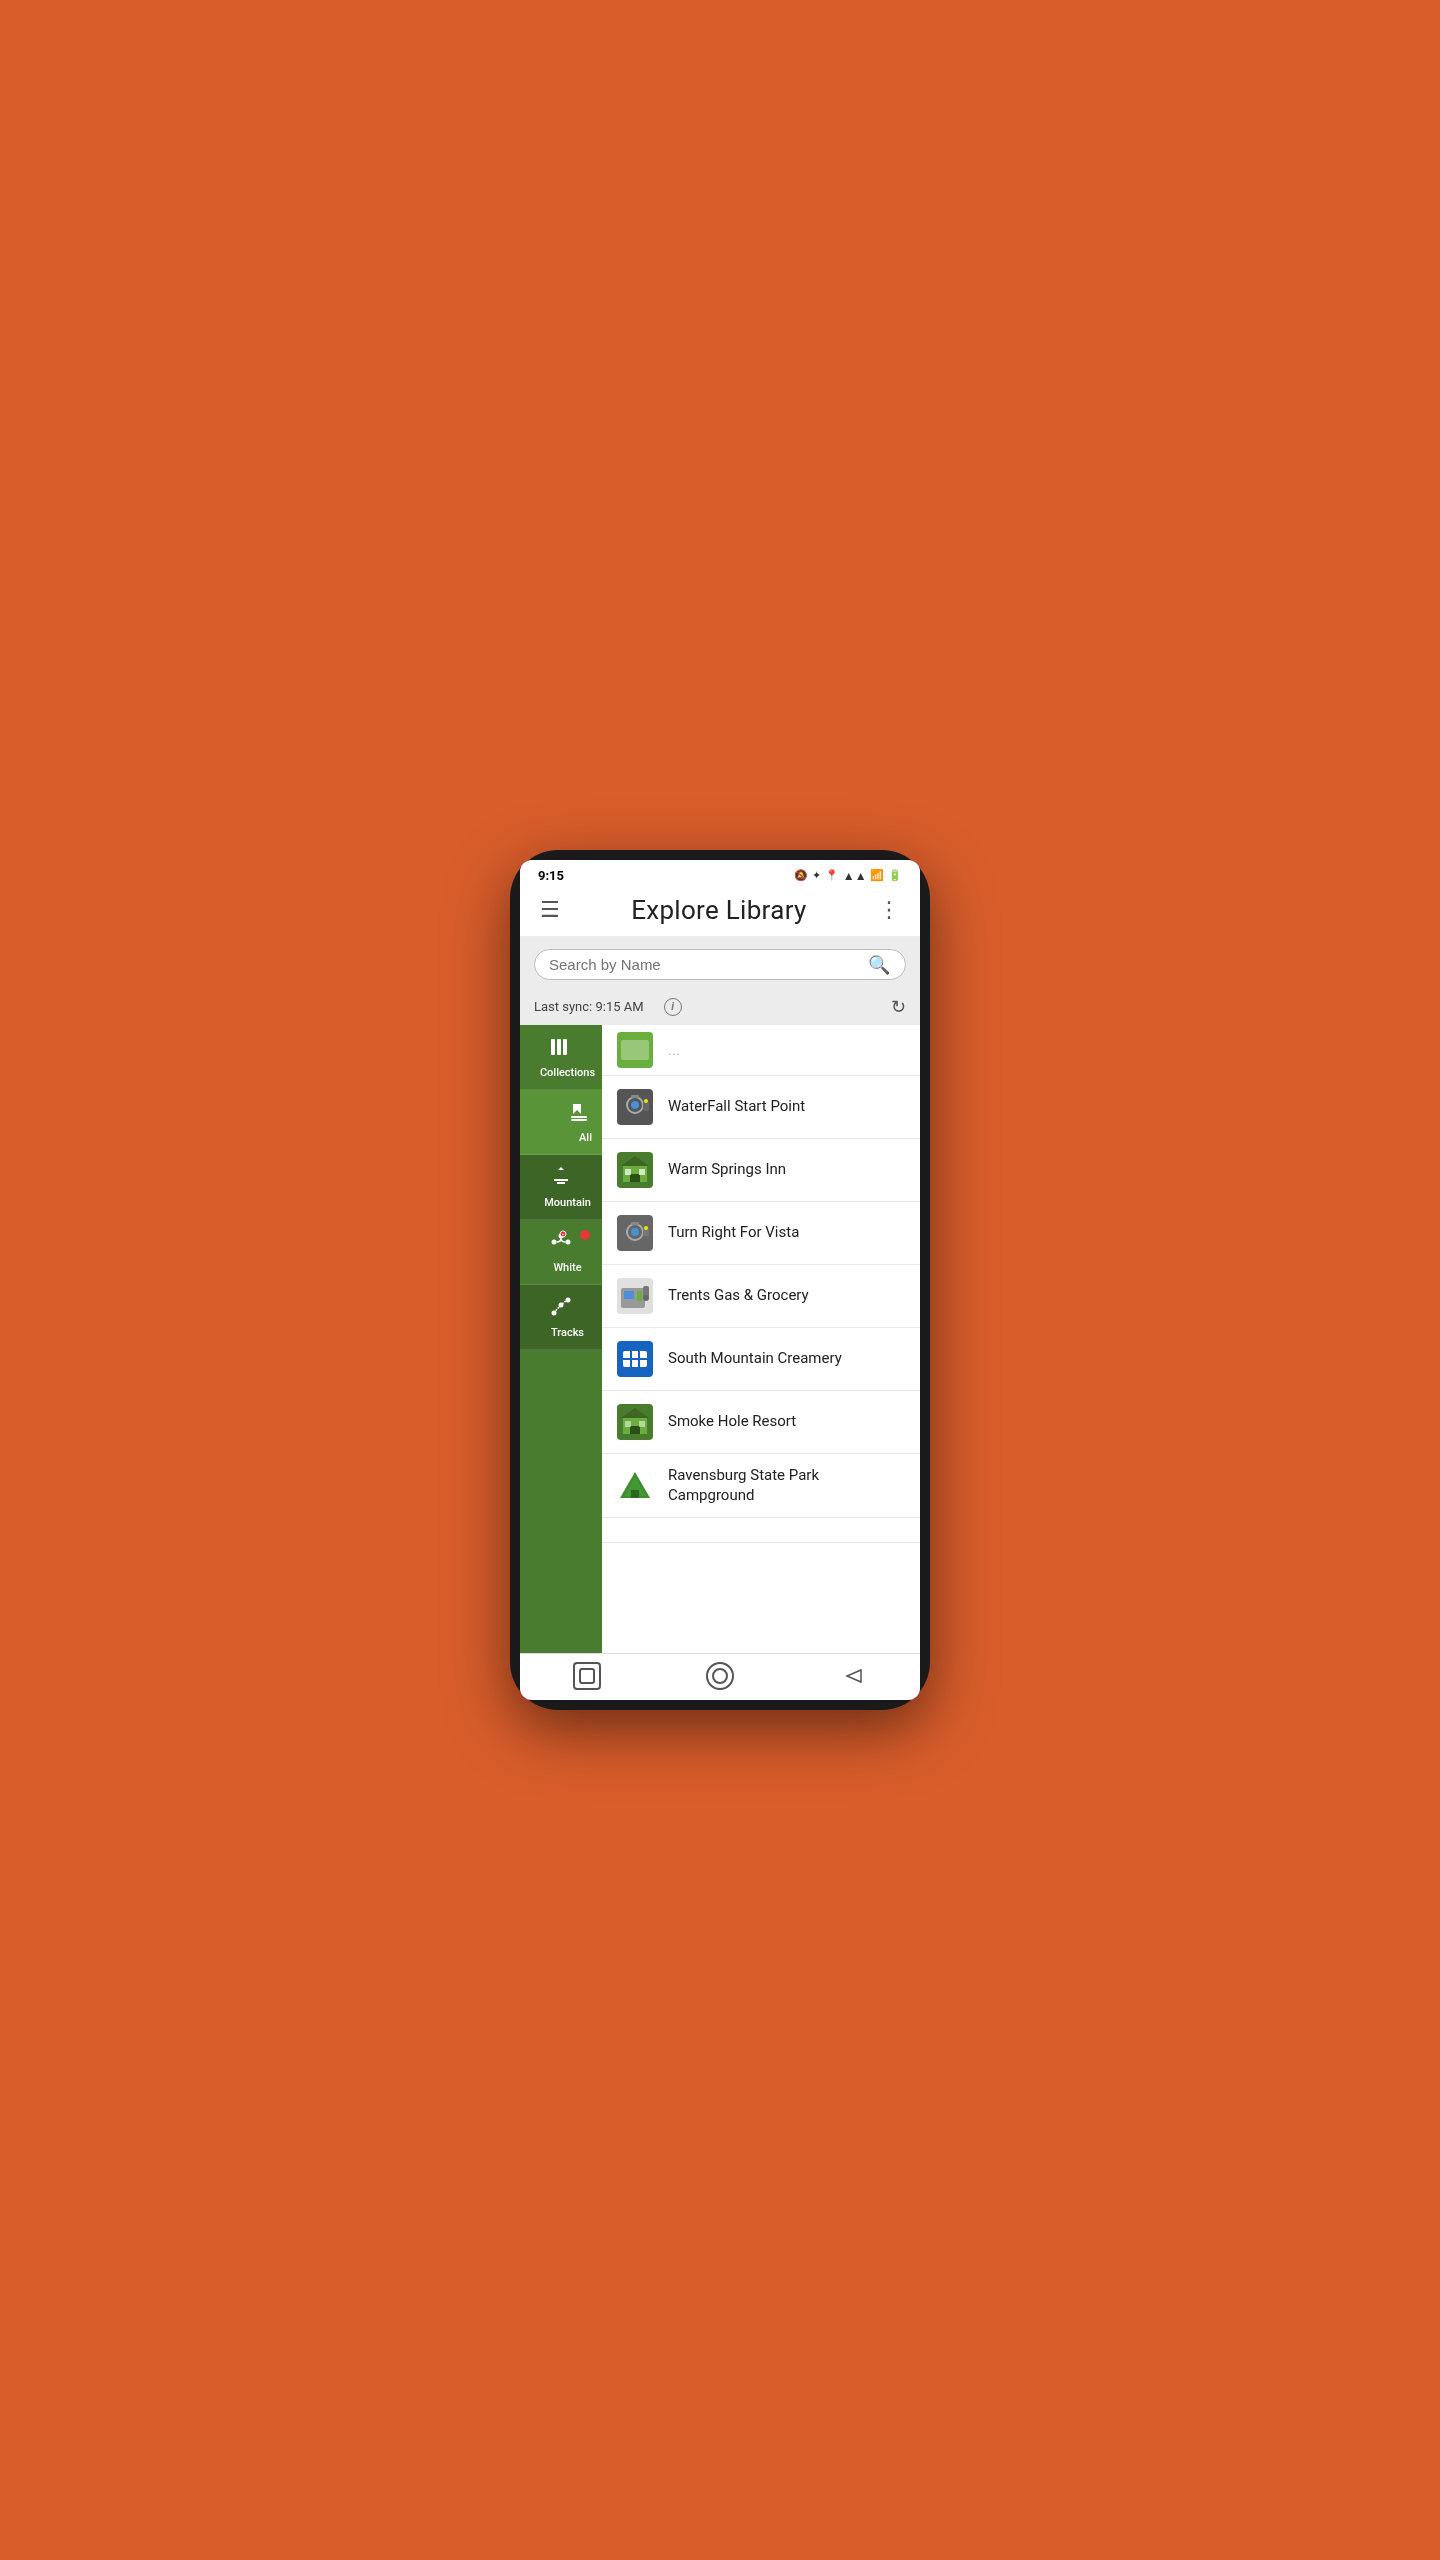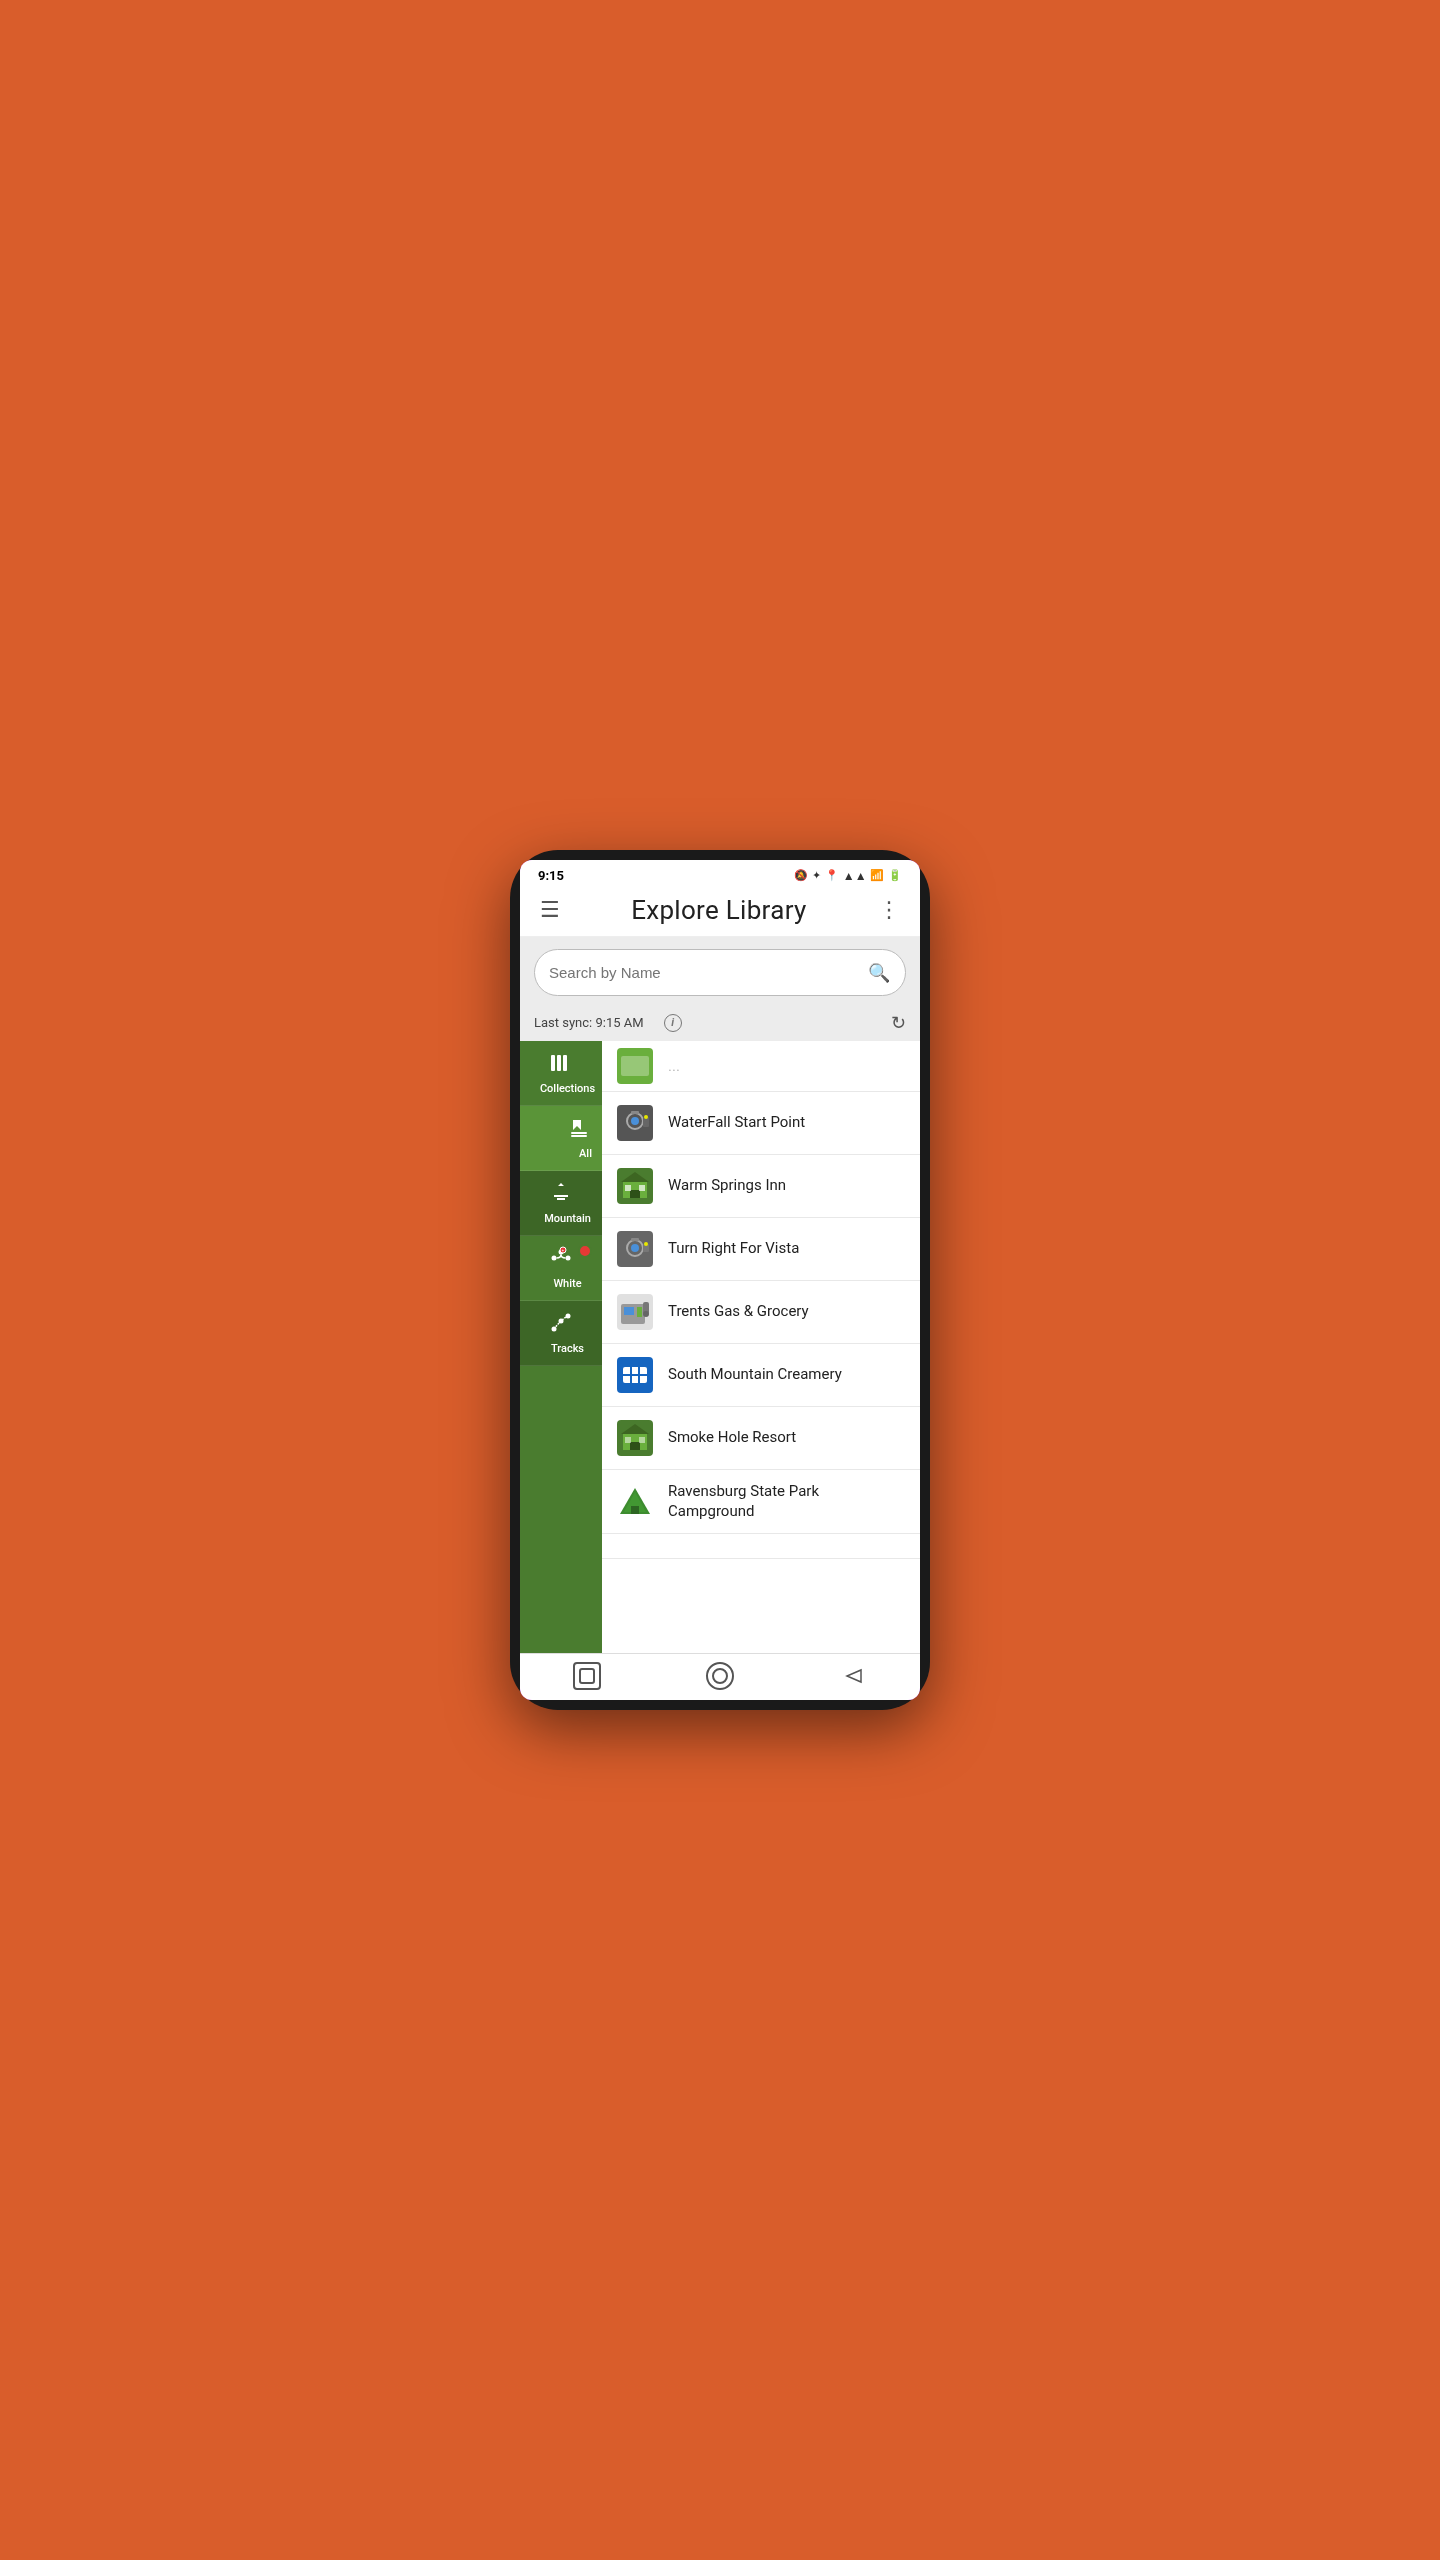--- a/index.html
+++ b/index.html
@@ -80,21 +80,21 @@
       background: #ececec;
       padding: 12px 14px 0px;
       flex-shrink: 0;
     }
     .search-box {
       display: flex;
       align-items: center;
       background: #fff;
       border: 1.5px solid #bbb;
       border-radius: 26px;
-      padding: 12px 14px;
+      padding: 4px 14px;
       margin-bottom: 10px;
     }
     .search-input {
       flex: 1;
       border: none;
       outline: none;
       font-size: 15px;
       color: #aaa;
       background: transparent;
     }

